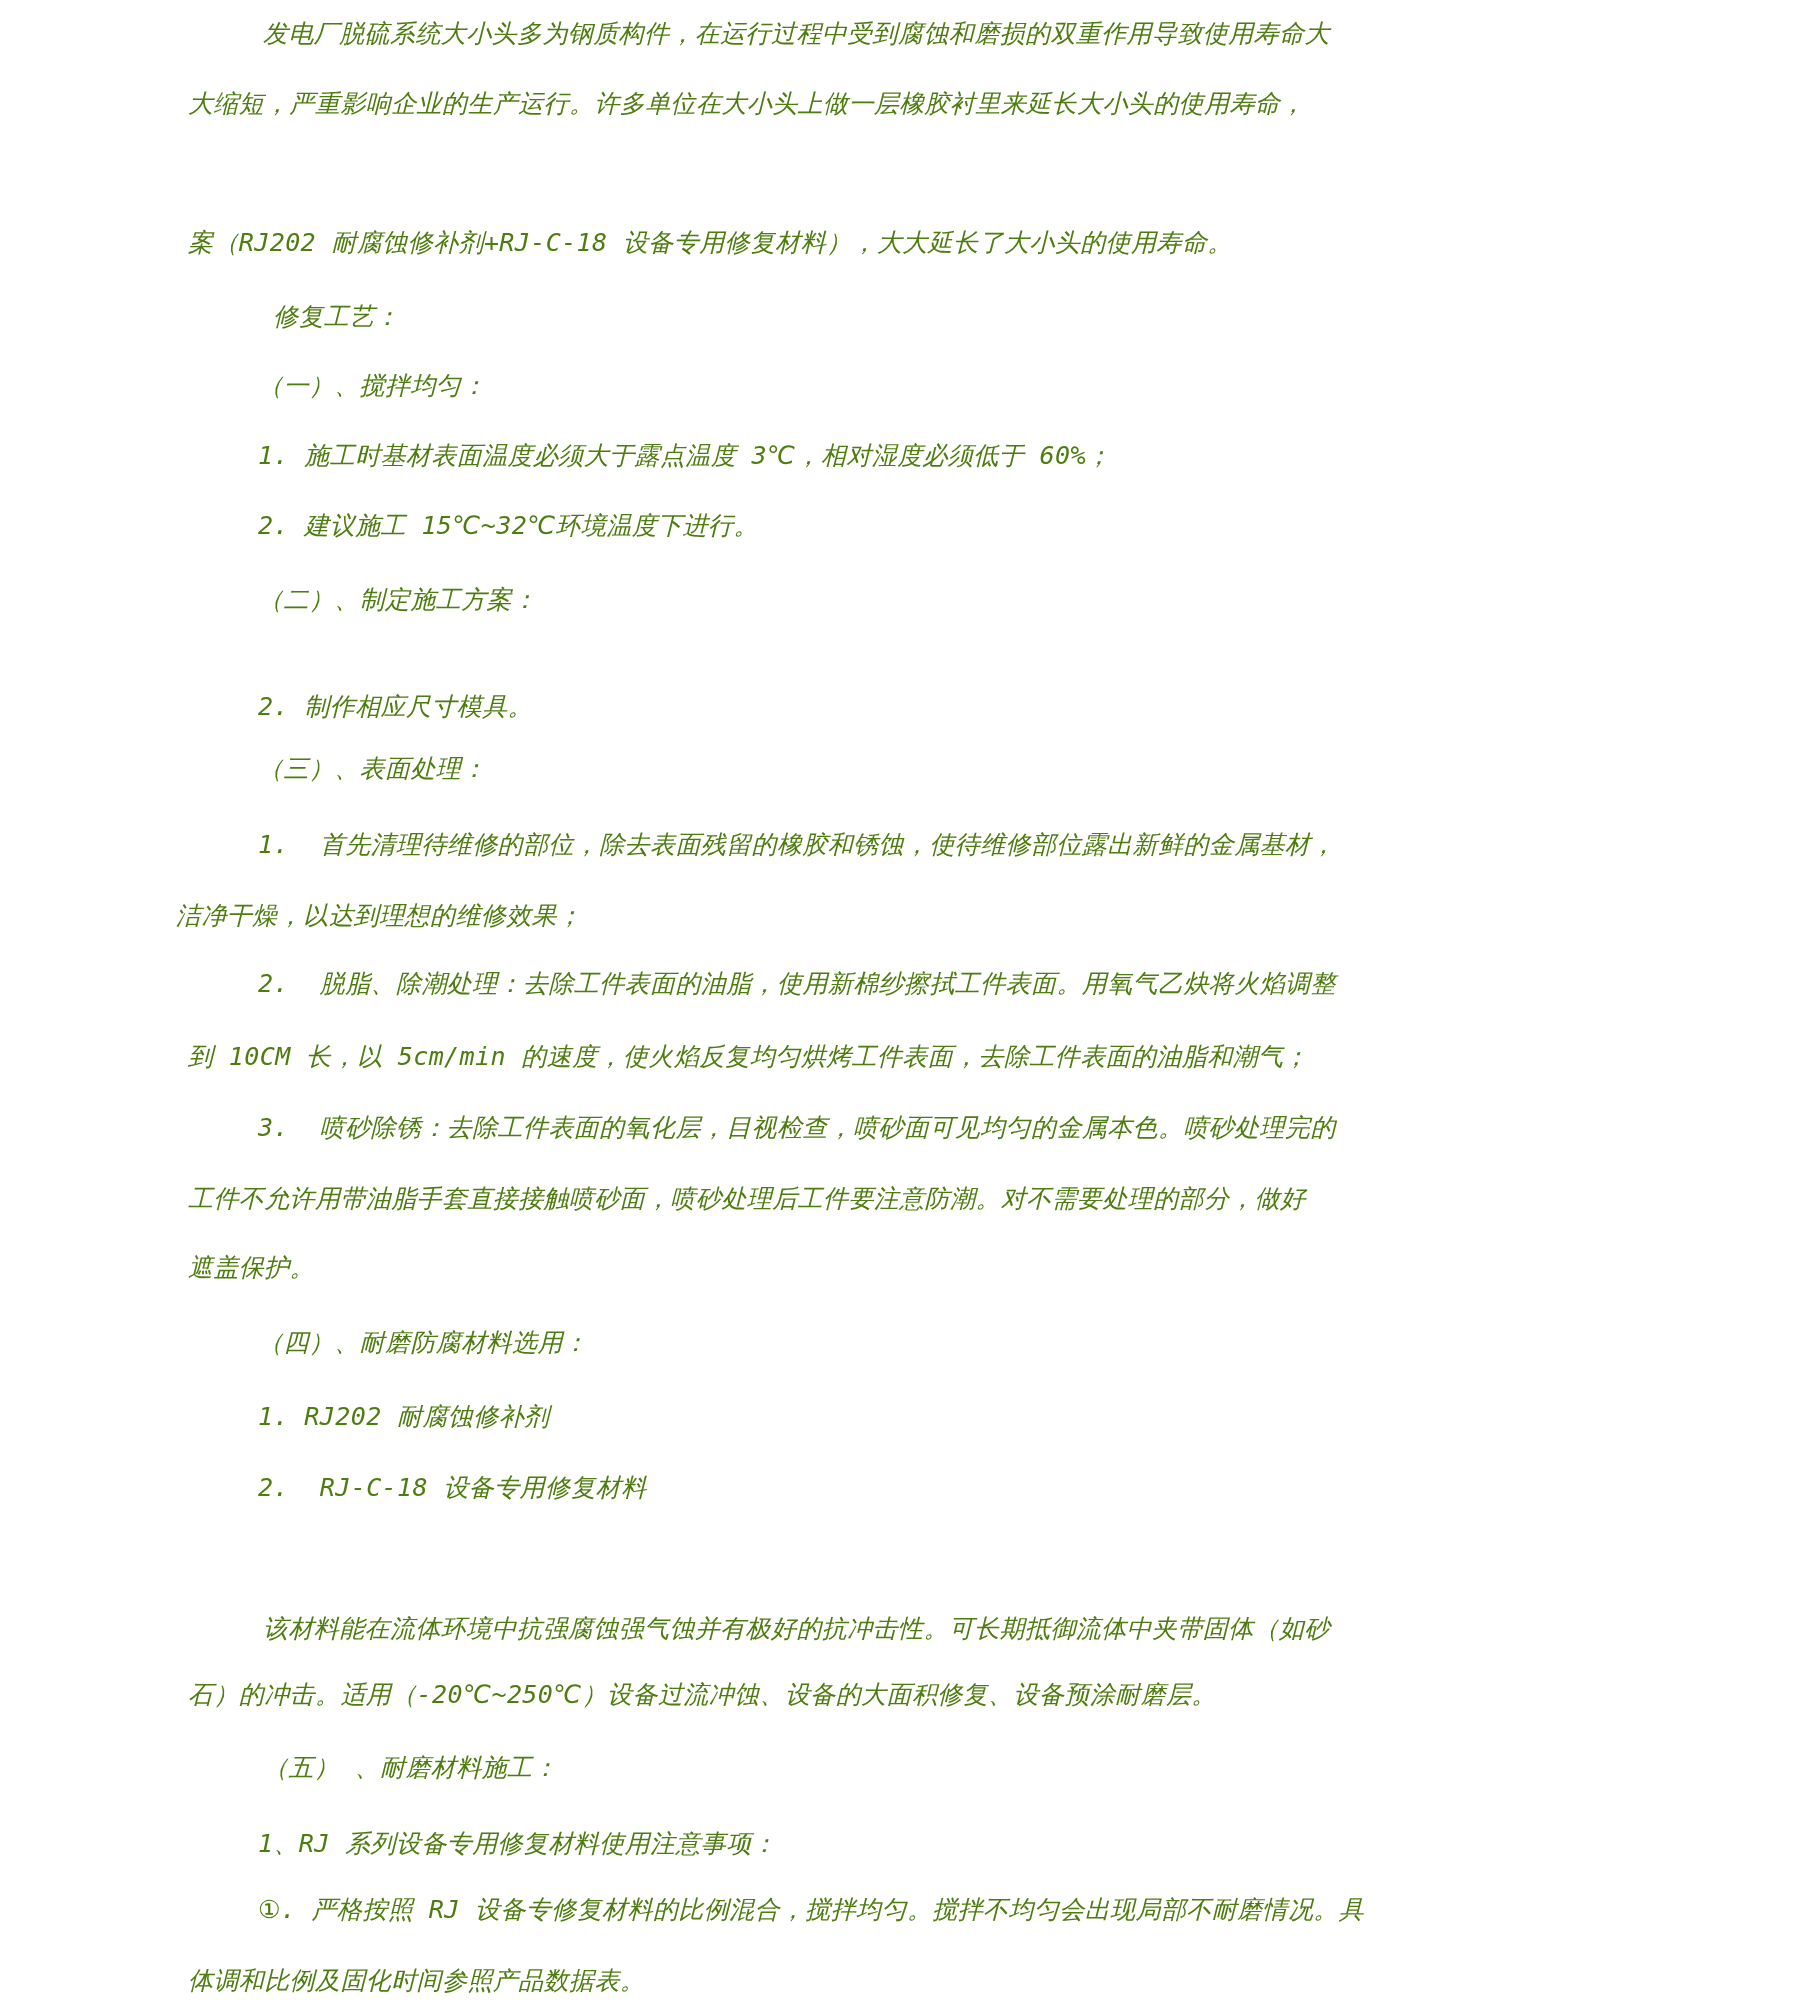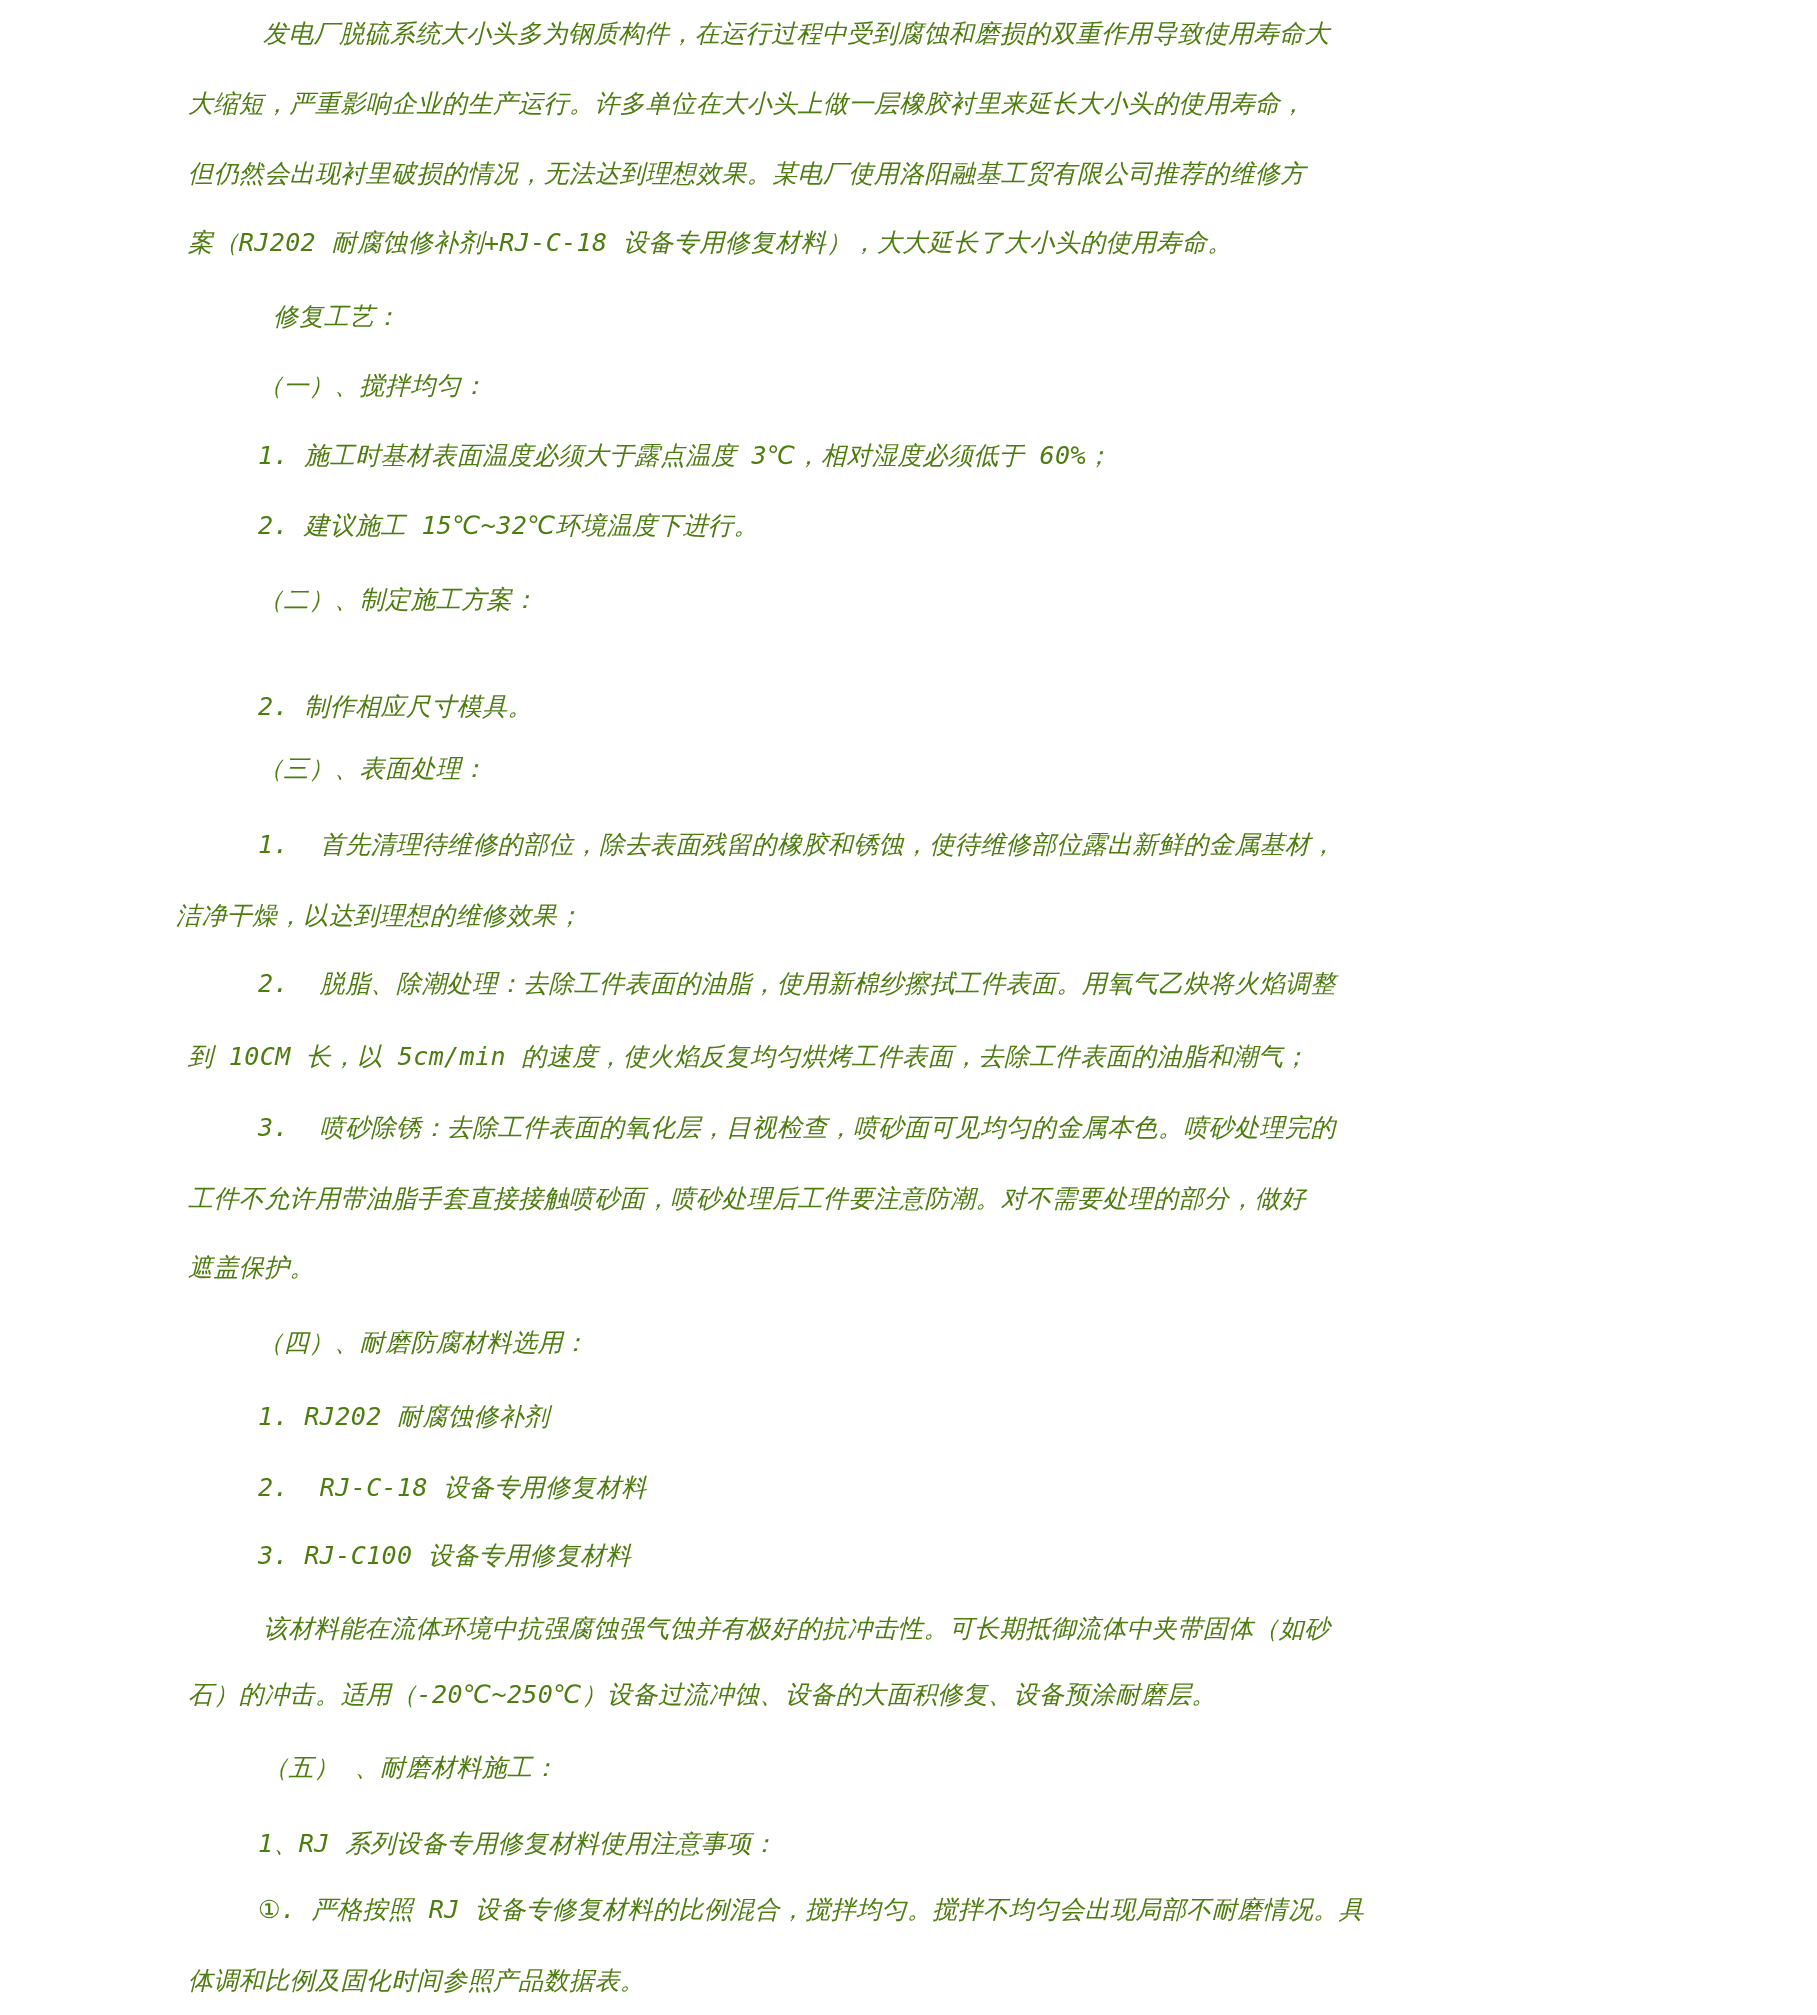--- a/index.html
+++ b/index.html
@@ -24,40 +24,38 @@
     white-space: pre;
     font-style: italic;
   }
 </style>
 </head>
 <body>
 
 <div class="page">
   <div class="line" style="top:18.3px;   left:263px">发电厂脱硫系统大小头多为钢质构件，在运行过程中受到腐蚀和磨损的双重作用导致使用寿命大</div>
   <div class="line" style="top:88px;  left:188px">大缩短，严重影响企业的生产运行。许多单位在大小头上做一层橡胶衬里来延长大小头的使用寿命，</div>
-  <div class="line" style="top:158px;  left:188px">但仍然会出现衬里破损的情况，无法达到理想效果。某电厂使用洛阳融基工贸有限公司推荐的维修方</div>
   <div class="line" style="top:227px;  left:188px">案（RJ202 耐腐蚀修补剂+RJ-C-18 设备专用修复材料），大大延长了大小头的使用寿命。</div>
   <div class="line" style="top:301px;  left:273px">修复工艺：</div>
   <div class="line" style="top:370px;  left:258px">（一）、搅拌均匀：</div>
   <div class="line" style="top:440px;  left:258px">1. 施工时基材表面温度必须大于露点温度 3℃，相对湿度必须低于 60%；</div>
   <div class="line" style="top:510px;  left:258px">2. 建议施工 15℃~32℃环境温度下进行。</div>
   <div class="line" style="top:584px;  left:258px">（二）、制定施工方案：</div>
   <div class="line" style="top:691px;  left:258px">2. 制作相应尺寸模具。</div>
   <div class="line" style="top:753px; left:258px">（三）、表面处理：</div>
   <div class="line" style="top:829px; left:258px">1.  首先清理待维修的部位，除去表面残留的橡胶和锈蚀，使待维修部位露出新鲜的金属基材，</div>
   <div class="line" style="top:900px; left:176px">洁净干燥，以达到理想的维修效果；</div>
   <div class="line" style="top:968px; left:258px">2.  脱脂、除潮处理：去除工件表面的油脂，使用新棉纱擦拭工件表面。用氧气乙炔将火焰调整</div>
   <div class="line" style="top:1041px; left:188px">到 10CM 长，以 5cm/min 的速度，使火焰反复均匀烘烤工件表面，去除工件表面的油脂和潮气；</div>
   <div class="line" style="top:1112px; left:258px">3.  喷砂除锈：去除工件表面的氧化层，目视检查，喷砂面可见均匀的金属本色。喷砂处理完的</div>
   <div class="line" style="top:1183px; left:188px">工件不允许用带油脂手套直接接触喷砂面，喷砂处理后工件要注意防潮。对不需要处理的部分，做好</div>
   <div class="line" style="top:1252px; left:188px">遮盖保护。</div>
   <div class="line" style="top:1327px; left:258px">（四）、耐磨防腐材料选用：</div>
   <div class="line" style="top:1401px; left:258px">1. RJ202 耐腐蚀修补剂</div>
   <div class="line" style="top:1472px; left:258px">2.  RJ-C-18 设备专用修复材料</div>
-  <div class="line" style="top:1540px; left:258px">3. RJ-C100 设备专用修复材料</div>
   <div class="line" style="top:1613px; left:263px">该材料能在流体环境中抗强腐蚀强气蚀并有极好的抗冲击性。可长期抵御流体中夹带固体（如砂</div>
   <div class="line" style="top:1679px; left:188px">石）的冲击。适用（-20℃~250℃）设备过流冲蚀、设备的大面积修复、设备预涂耐磨层。</div>
   <div class="line" style="top:1752px; left:263px">（五） 、耐磨材料施工：</div>
   <div class="line" style="top:1828px; left:258px">1、RJ 系列设备专用修复材料使用注意事项：</div>
   <div class="line" style="top:1965px; left:188px">体调和比例及固化时间参照产品数据表。</div>
   <div class="line" style="top:1894px; left:258px">①. 严格按照 RJ 设备专修复材料的比例混合，搅拌均匀。搅拌不均匀会出现局部不耐磨情况。具</div>
 </div>
 
 
 </body></html>

